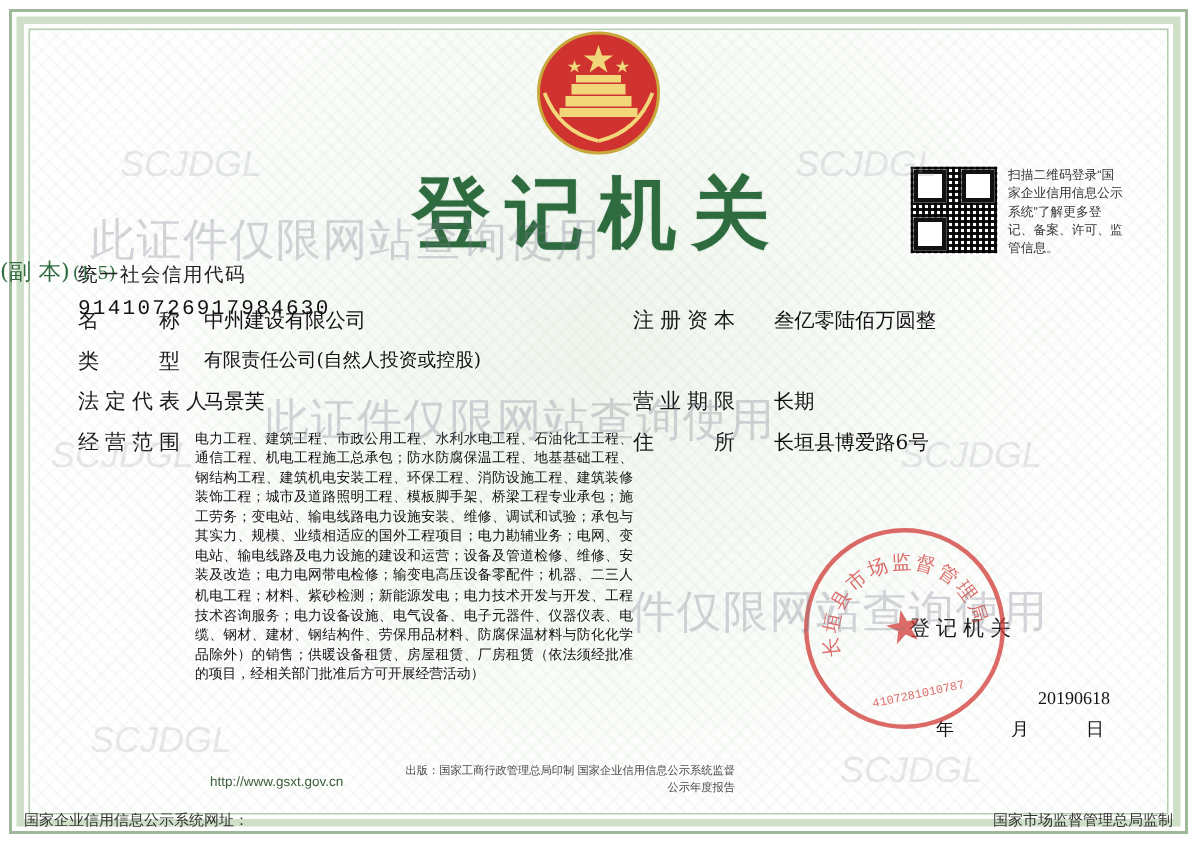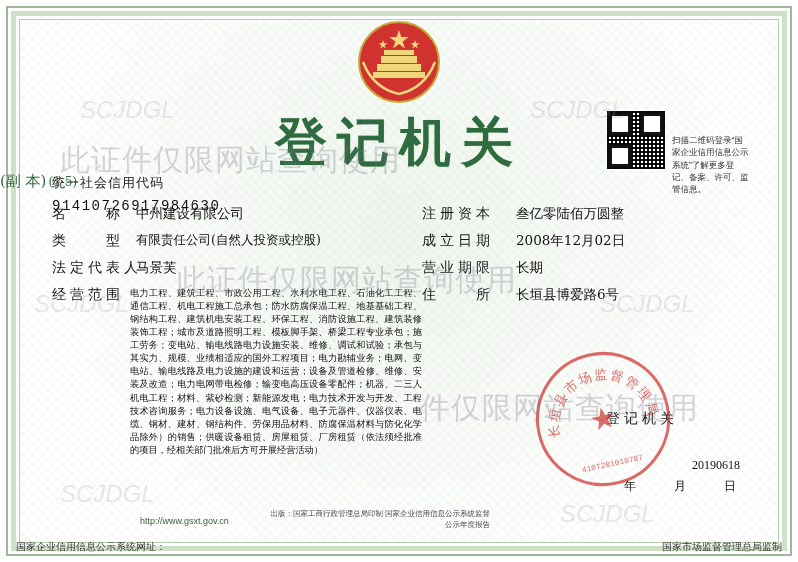--- a/index.html
+++ b/index.html
@@ -100,21 +100,20 @@
   .qr::before{left:2px;top:2px;}
   .qr::after{right:2px;top:2px;}
   .qr-corner3{
     position:absolute;left:2px;bottom:2px;width:16px;height:16px;
     border:3px solid #111;background:#fff;
   }
   .qr-text{
     margin-left:6px;
     font-size:8.5px;line-height:1.45;color:#333;
     width:78px;
-    margin-top:24px;
   }
   
   .fields{
     position:absolute;left:52px;top:205px;right:40px;
   }
   .row{display:flex;margin-bottom:9px;}
   .col-left{width:370px;display:flex;}
   .col-right{flex:1;display:flex;}
   .flabel{
     width:78px;flex:none;
@@ -278,24 +277,20 @@
         <div class="flabel wide">注册资本</div>
         <div class="fvalue big">叁亿零陆佰万圆整</div>
       </div>
     </div>
 
     <div class="row">
       <div class="col-left">
         <div class="flabel">类　　型</div>
         <div class="fvalue">有限责任公司(自然人投资或控股)</div>
       </div>
-      <div class="col-right">
-        <div class="flabel wide">成立日期</div>
-        <div class="fvalue big">2008年12月02日</div>
-      </div>
     </div>
 
     <div class="row">
       <div class="col-left">
         <div class="flabel">法定代表人</div>
         <div class="fvalue big">马景芙</div>
       </div>
       <div class="col-right">
         <div class="flabel wide">营业期限</div>
         <div class="fvalue big">长期</div>

